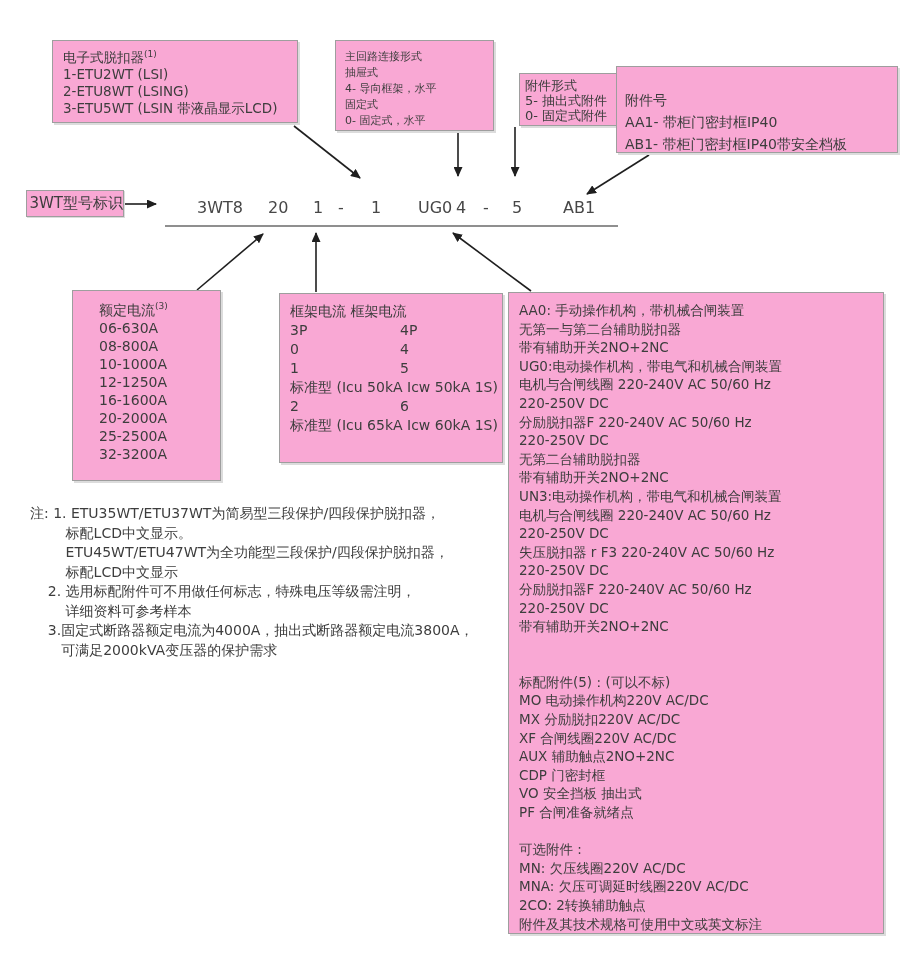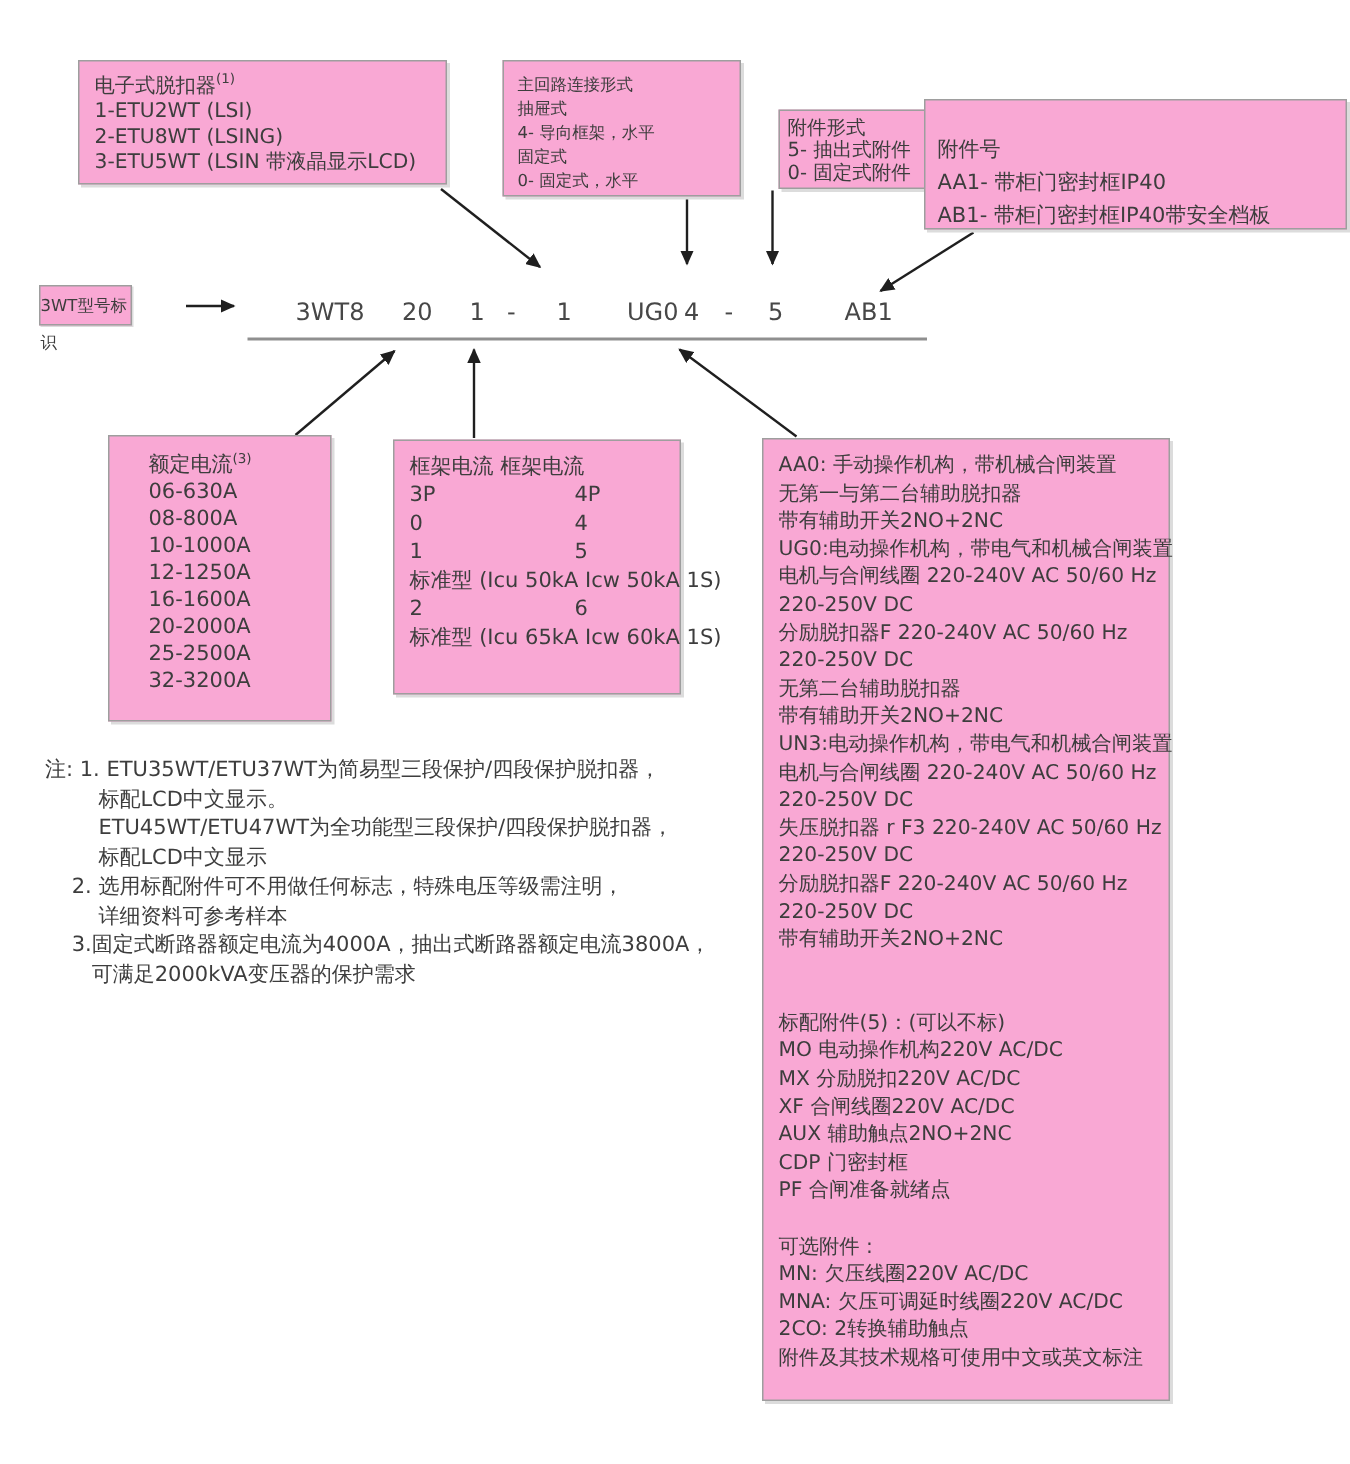--- a/index.html
+++ b/index.html
@@ -9,29 +9,29 @@
   .box{position:absolute;z-index:2;background:#f9a8d4;border:1px solid #9e9e9e;
        box-shadow:2px 2px 0 #dcdcdc;box-sizing:border-box;color:#3d3d3d;}
   .box .ln, .lines .ln{white-space:pre;}
   .ln:empty::after{content:"\00a0";}
   sup{font-size:9px;vertical-align:super;line-height:0;}
   .c1{display:inline-block;width:110px;}
   .codeline{position:absolute;top:198px;left:0;width:900px;height:22px;z-index:2;
             font-size:16px;color:#474747;}
   .codeline span{position:absolute;top:0;text-align:center;}
   .notes{position:absolute;left:30px;top:504px;z-index:2;font-size:14px;line-height:19.5px;}
-  .modelbox{left:26px;top:190px;width:62px;height:27px;font-size:11px;line-height:25px;
-            text-align:left;box-shadow:1px 1px 0 #dcdcdc;}
+  .modelbox{left:26px;top:190px;width:98px;height:27px;font-size:15px;line-height:25px;
+            text-align:right;box-shadow:1px 1px 0 #dcdcdc;}
   .etubox{left:52px;top:40px;width:246px;height:83px;font-size:13.5px;line-height:17px;padding:8px 10px;}
   .mainbox{left:335px;top:40px;width:159px;height:91px;font-size:11px;line-height:16px;padding:8px 9px;}
   .accformbox{left:508px;top:73px;width:102px;height:53px;font-size:13px;line-height:15px;padding:4px 5px;margin-left:11px;}
   .accnobox{left:616px;top:66px;width:282px;height:87px;font-size:14px;line-height:22px;padding:22px 8px;}
   .ratedbox{left:72px;top:290px;width:149px;height:191px;font-size:14px;line-height:18px;padding:10px 4px 0 26px;}
-  .framebox{left:262px;top:293px;width:192px;height:170px;font-size:14px;line-height:19px;padding:8px 10px;}
-  .optbox{left:508px;top:292px;width:272px;height:642px;font-size:13.5px;line-height:18.6px;padding:8px 10px;}
+  .framebox{left:279px;top:293px;width:224px;height:170px;font-size:14px;line-height:19px;padding:8px 10px;}
+  .optbox{left:508px;top:292px;width:376px;height:642px;font-size:13.5px;line-height:18.6px;padding:8px 10px;}
 </style>
 </head>
 <body>
 
 <div class="canvas">
 
   <svg class="layer" width="900" height="976" viewBox="0 0 900 976">
     <defs>
       <marker id="ah" markerUnits="userSpaceOnUse" markerWidth="11" markerHeight="9" refX="9" refY="4.5" orient="auto">
         <path d="M0,0 L10,4.5 L0,9 Z" fill="#1f1f1f"></path>
@@ -136,20 +136,21 @@
       <div class="ln">220-250V DC</div>
       <div class="ln">带有辅助开关2NO+2NC</div>
       <div class="ln"></div>
       <div class="ln"></div>
       <div class="ln">标配附件(5)：(可以不标)</div>
       <div class="ln">MO 电动操作机构220V AC/DC</div>
       <div class="ln">MX 分励脱扣220V AC/DC</div>
       <div class="ln">XF 合闸线圈220V AC/DC</div>
       <div class="ln">AUX 辅助触点2NO+2NC</div>
       <div class="ln">CDP 门密封框</div>
+      <div class="ln">VO 安全挡板 抽出式</div>
       <div class="ln">PF 合闸准备就绪点</div>
       <div class="ln"></div>
       <div class="ln">可选附件 :</div>
       <div class="ln">MN: 欠压线圈220V AC/DC</div>
       <div class="ln">MNA: 欠压可调延时线圈220V AC/DC</div>
       <div class="ln">2CO: 2转换辅助触点</div>
       <div class="ln">附件及其技术规格可使用中文或英文标注</div>
     </div>
 
   <div class="notes lines">

